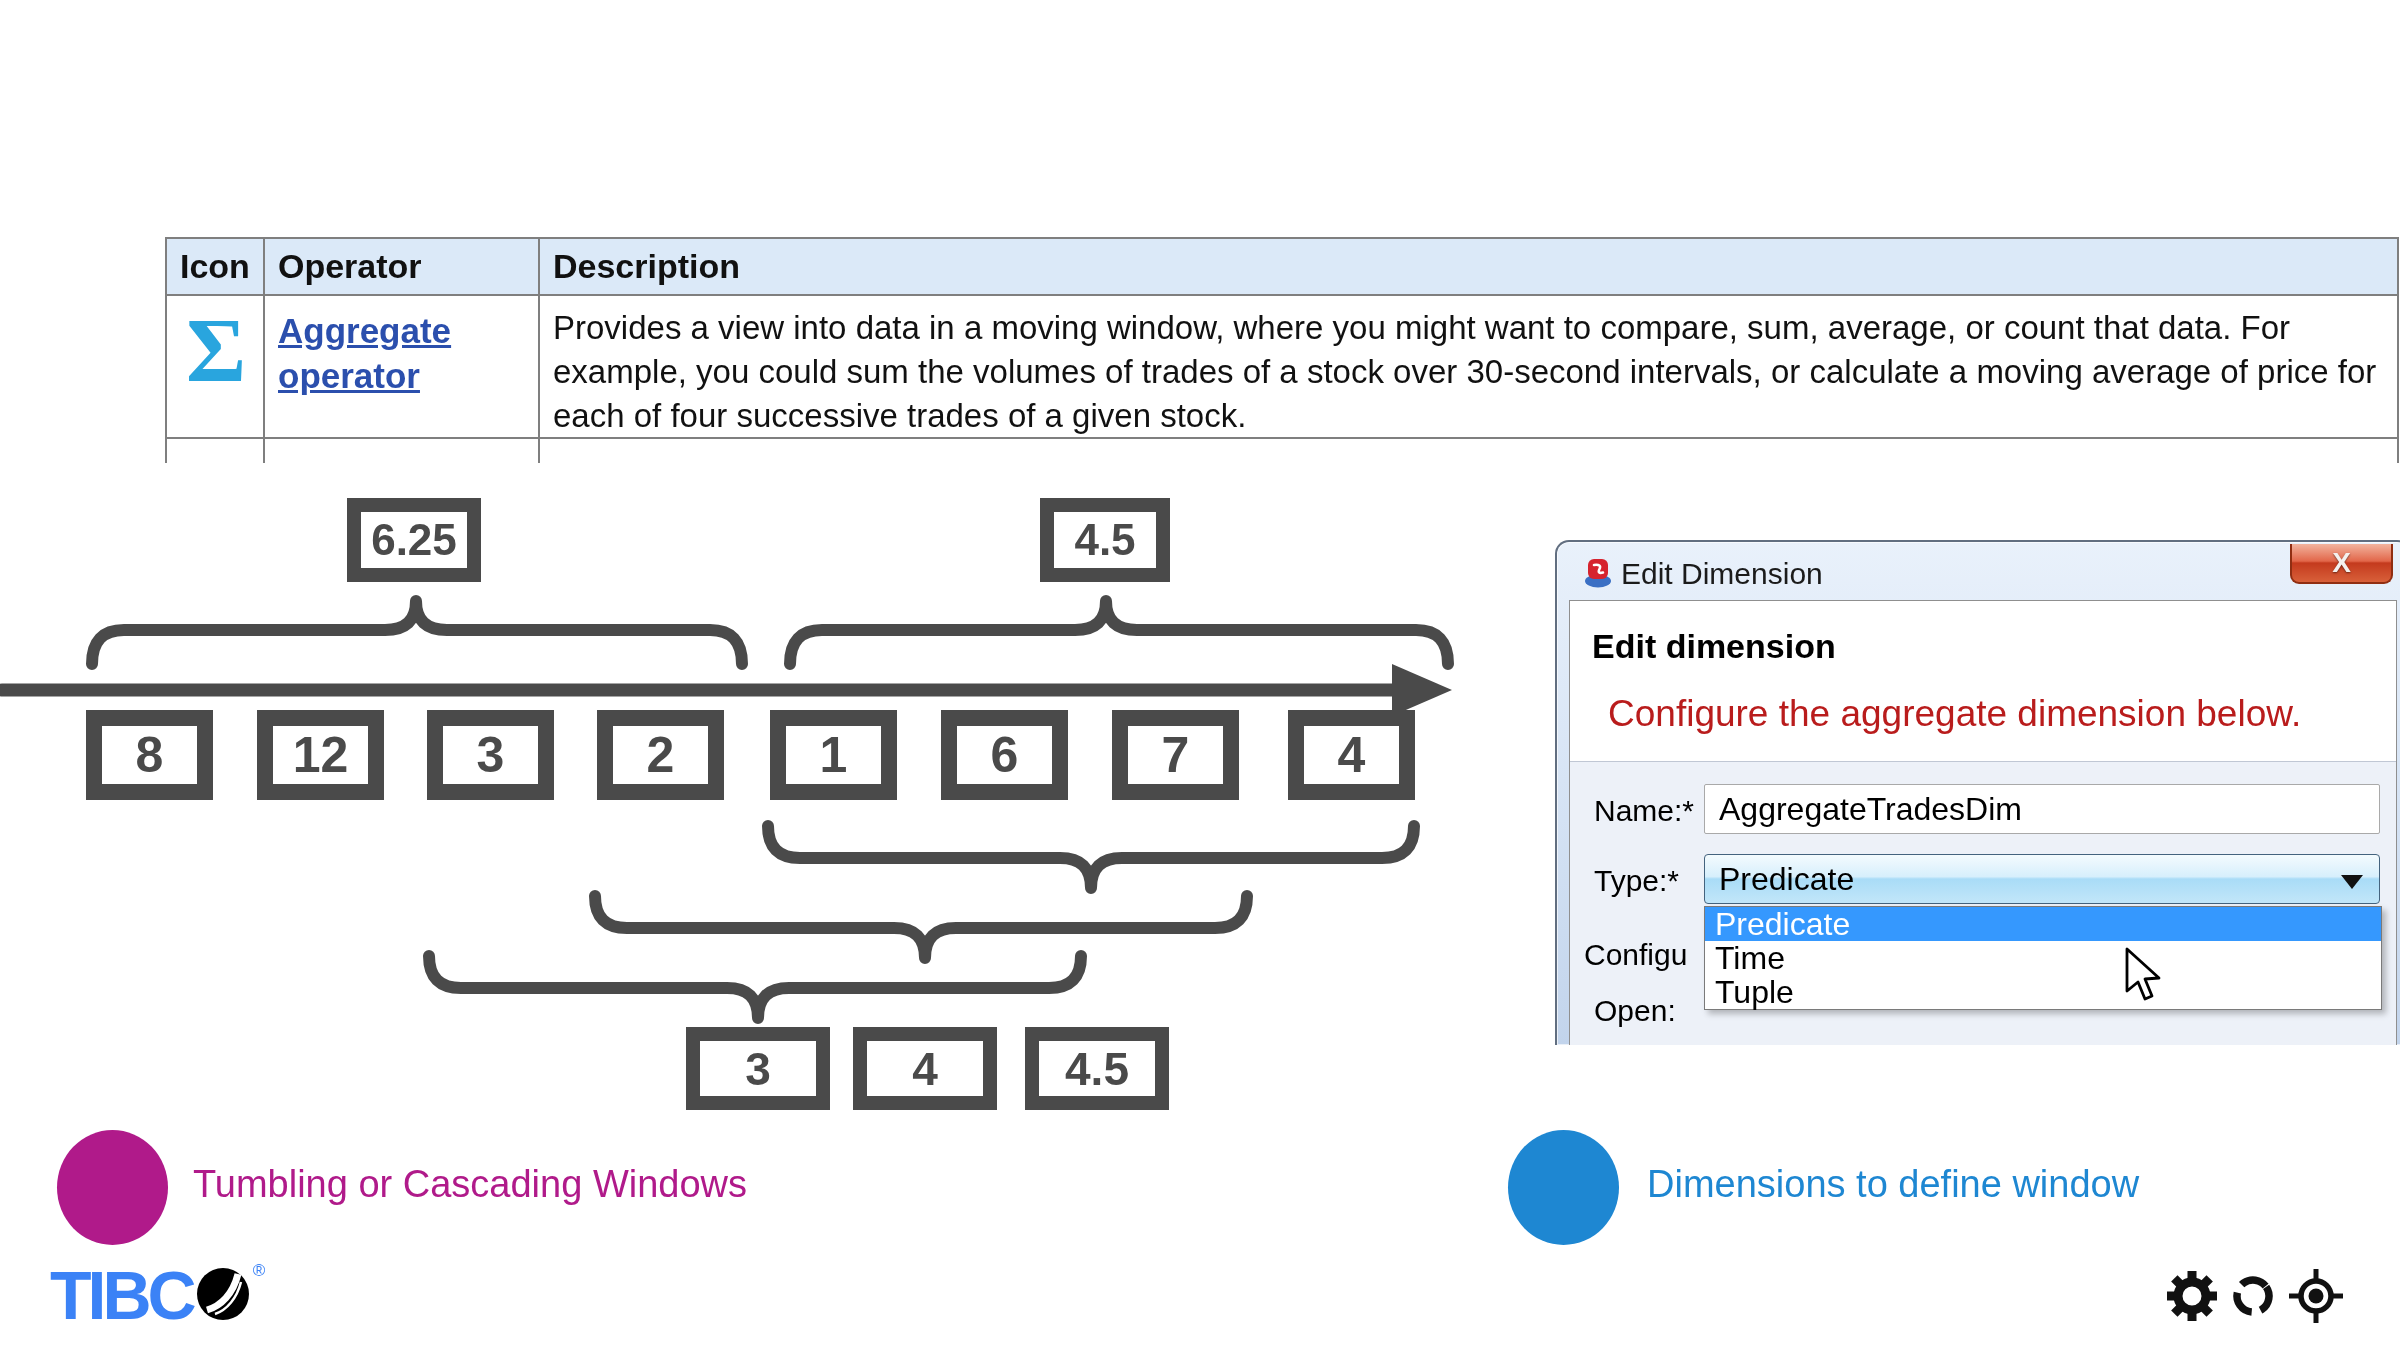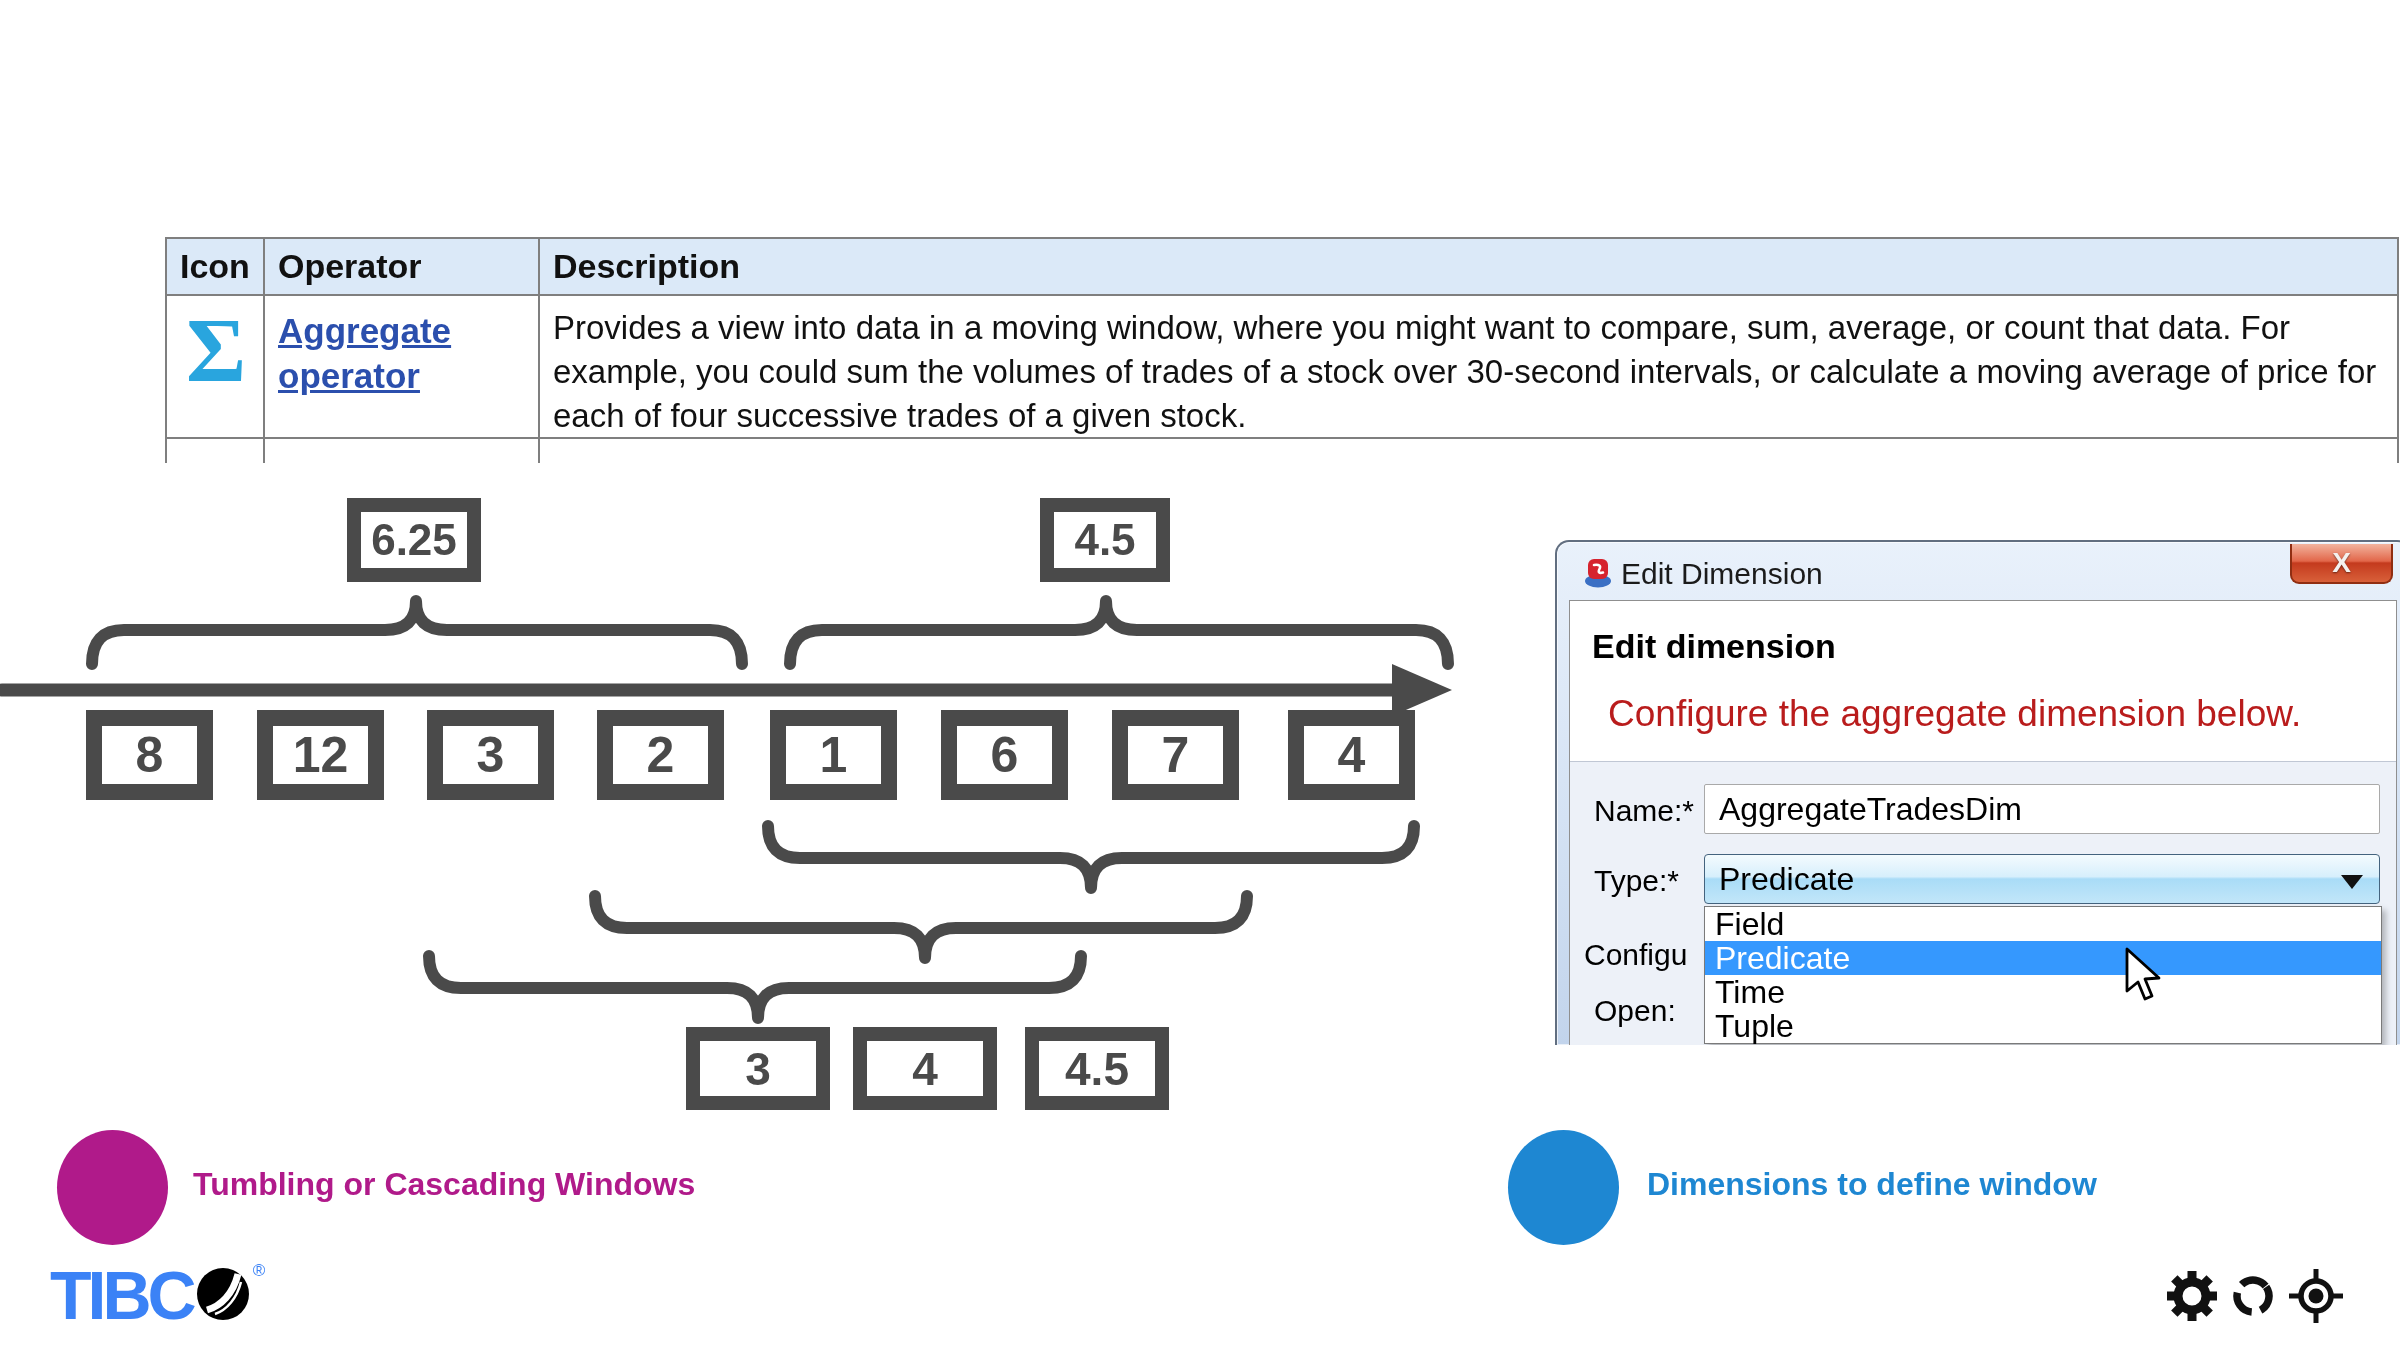--- a/index.html
+++ b/index.html
@@ -78,21 +78,21 @@
                border-top:14px solid #111;}
   .f-list{position:absolute;left:134px;top:144px;width:678px;background:#fff;border:1px solid #7a7a7a;
           box-shadow:4px 4px 6px rgba(0,0,0,.25);z-index:3;font-size:32px;color:#000;}
   .f-item{height:34px;line-height:34px;padding-left:10px;}
   .f-item.sel{background:var(--select-blue);color:#fff;}
   .ghost-label{z-index:1;}
   .cursor{position:absolute;left:555px;top:185px;z-index:4;}
 
   
   .bubble{position:absolute;width:111px;height:115px;border-radius:50%;}
-  .legend-label{position:absolute;font-size:32px;font-weight:bold;line-height:48px;white-space:nowrap;}
+  .legend-label{position:absolute;font-size:38px;font-weight:normal;line-height:48px;white-space:nowrap;}
 
   
   .logo{position:absolute;left:50px;top:1264px;display:flex;align-items:flex-start;color:#3b82f6;}
   .logo-txt{font-size:68px;font-weight:bold;letter-spacing:-4px;line-height:62px;}
   .logo-reg{font-size:17px;line-height:17px;margin-top:-2px;}
   .picons{position:absolute;left:2166px;top:1268px;display:flex;gap:12px;align-items:center;}
 </style>
 </head>
 <body>
 
@@ -168,21 +168,20 @@
           <div class="f-label" style="left:24px;top:102px;">Type:*</div>
           <div class="f-combo">
             <span>Predicate</span>
             <span class="combo-arrow"></span>
           </div>
 
           <div class="f-label ghost-label" style="left:14px;top:176px;">Configu</div>
           <div class="f-label ghost-label" style="left:24px;top:232px;">Open:</div>
 
           <div class="f-list">
-            <div class="f-item">Field</div>
             <div class="f-item sel">Predicate</div>
             <div class="f-item">Time</div>
             <div class="f-item">Tuple</div>
           </div>
 
           <svg class="cursor" width="44" height="56" viewBox="0 0 22 28">
             <path d="M1 1 L1 22 L6.5 17.5 L10 26 L13.5 24.5 L10 16 L17 15.5 Z" fill="#fff" stroke="#000" stroke-width="1.4" stroke-linejoin="round"></path>
           </svg>
         </div>
       </div>

